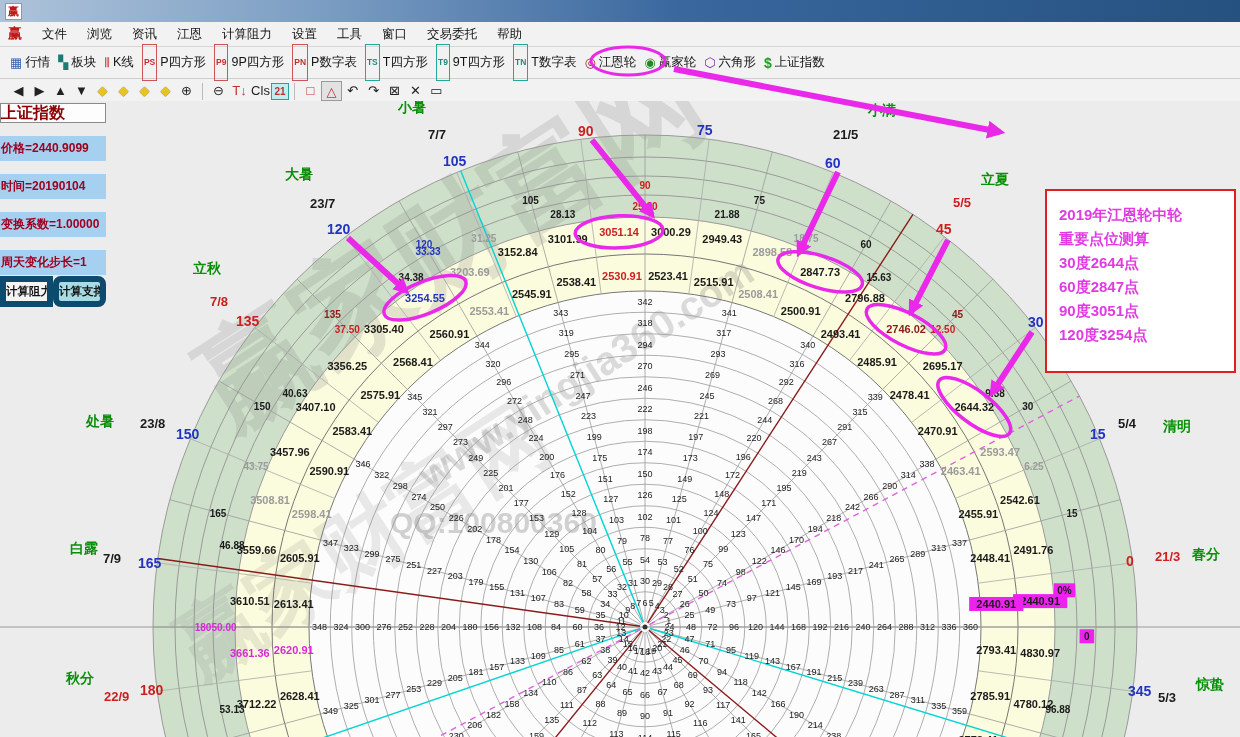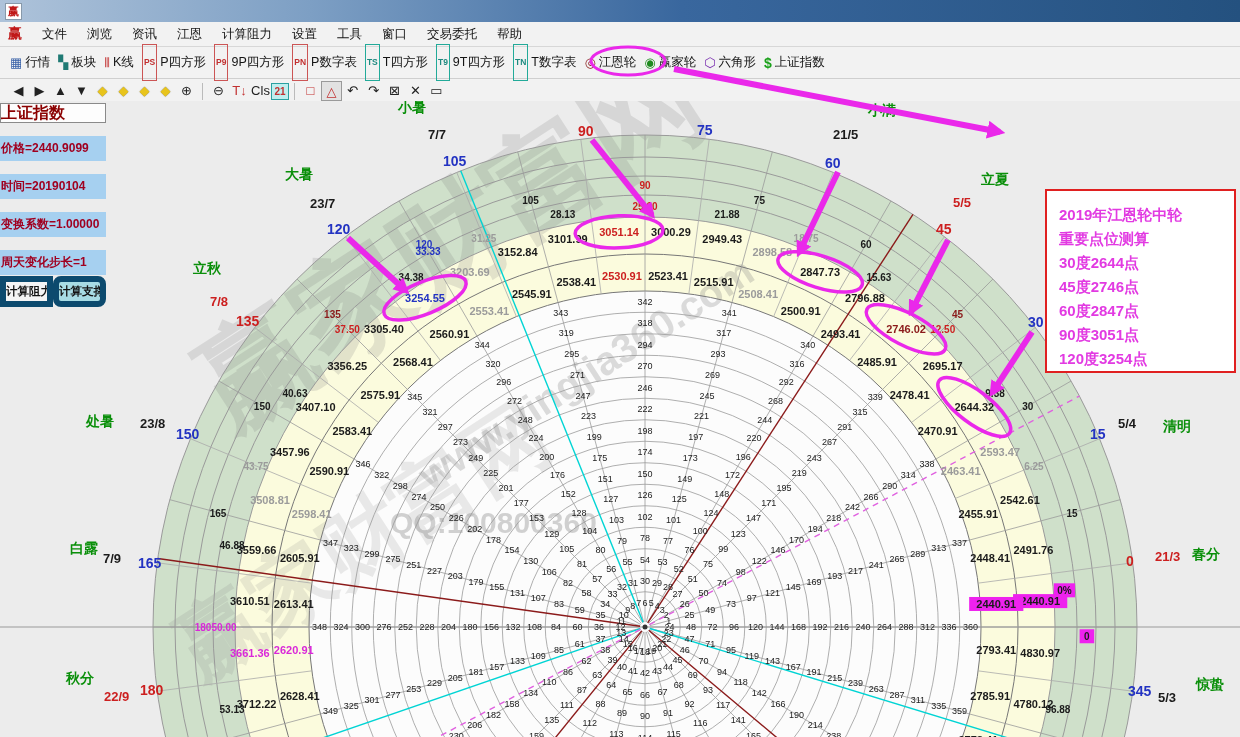--- a/index.html
+++ b/index.html
@@ -698,21 +698,20 @@
     <div class="ip-buttons">
       <div class="ip-btn">计算阻力</div>
       <div class="ip-btn alt">计算支撑</div>
     </div>
   </div>
 
   <div class="note-box">
     <div class="note-line">2019年江恩轮中轮</div>
     <div class="note-line">重要点位测算</div>
     <div class="note-line">30度2644点</div>
-    <div class="note-line">45度2746点</div>
     <div class="note-line">60度2847点</div>
     <div class="note-line">90度3051点</div>
     <div class="note-line">120度3254点</div>
   </div>
 </div>
 
 <svg id="overlay-svg" width="1240" height="737">
     <defs>
       <marker id="ah2" viewBox="0 0 10 10" refX="7" refY="5" markerWidth="18" markerHeight="18" orient="auto" markerUnits="userSpaceOnUse">
         <path d="M0,0 L10,5 L0,10 Z" fill="#ea28ea"></path>

